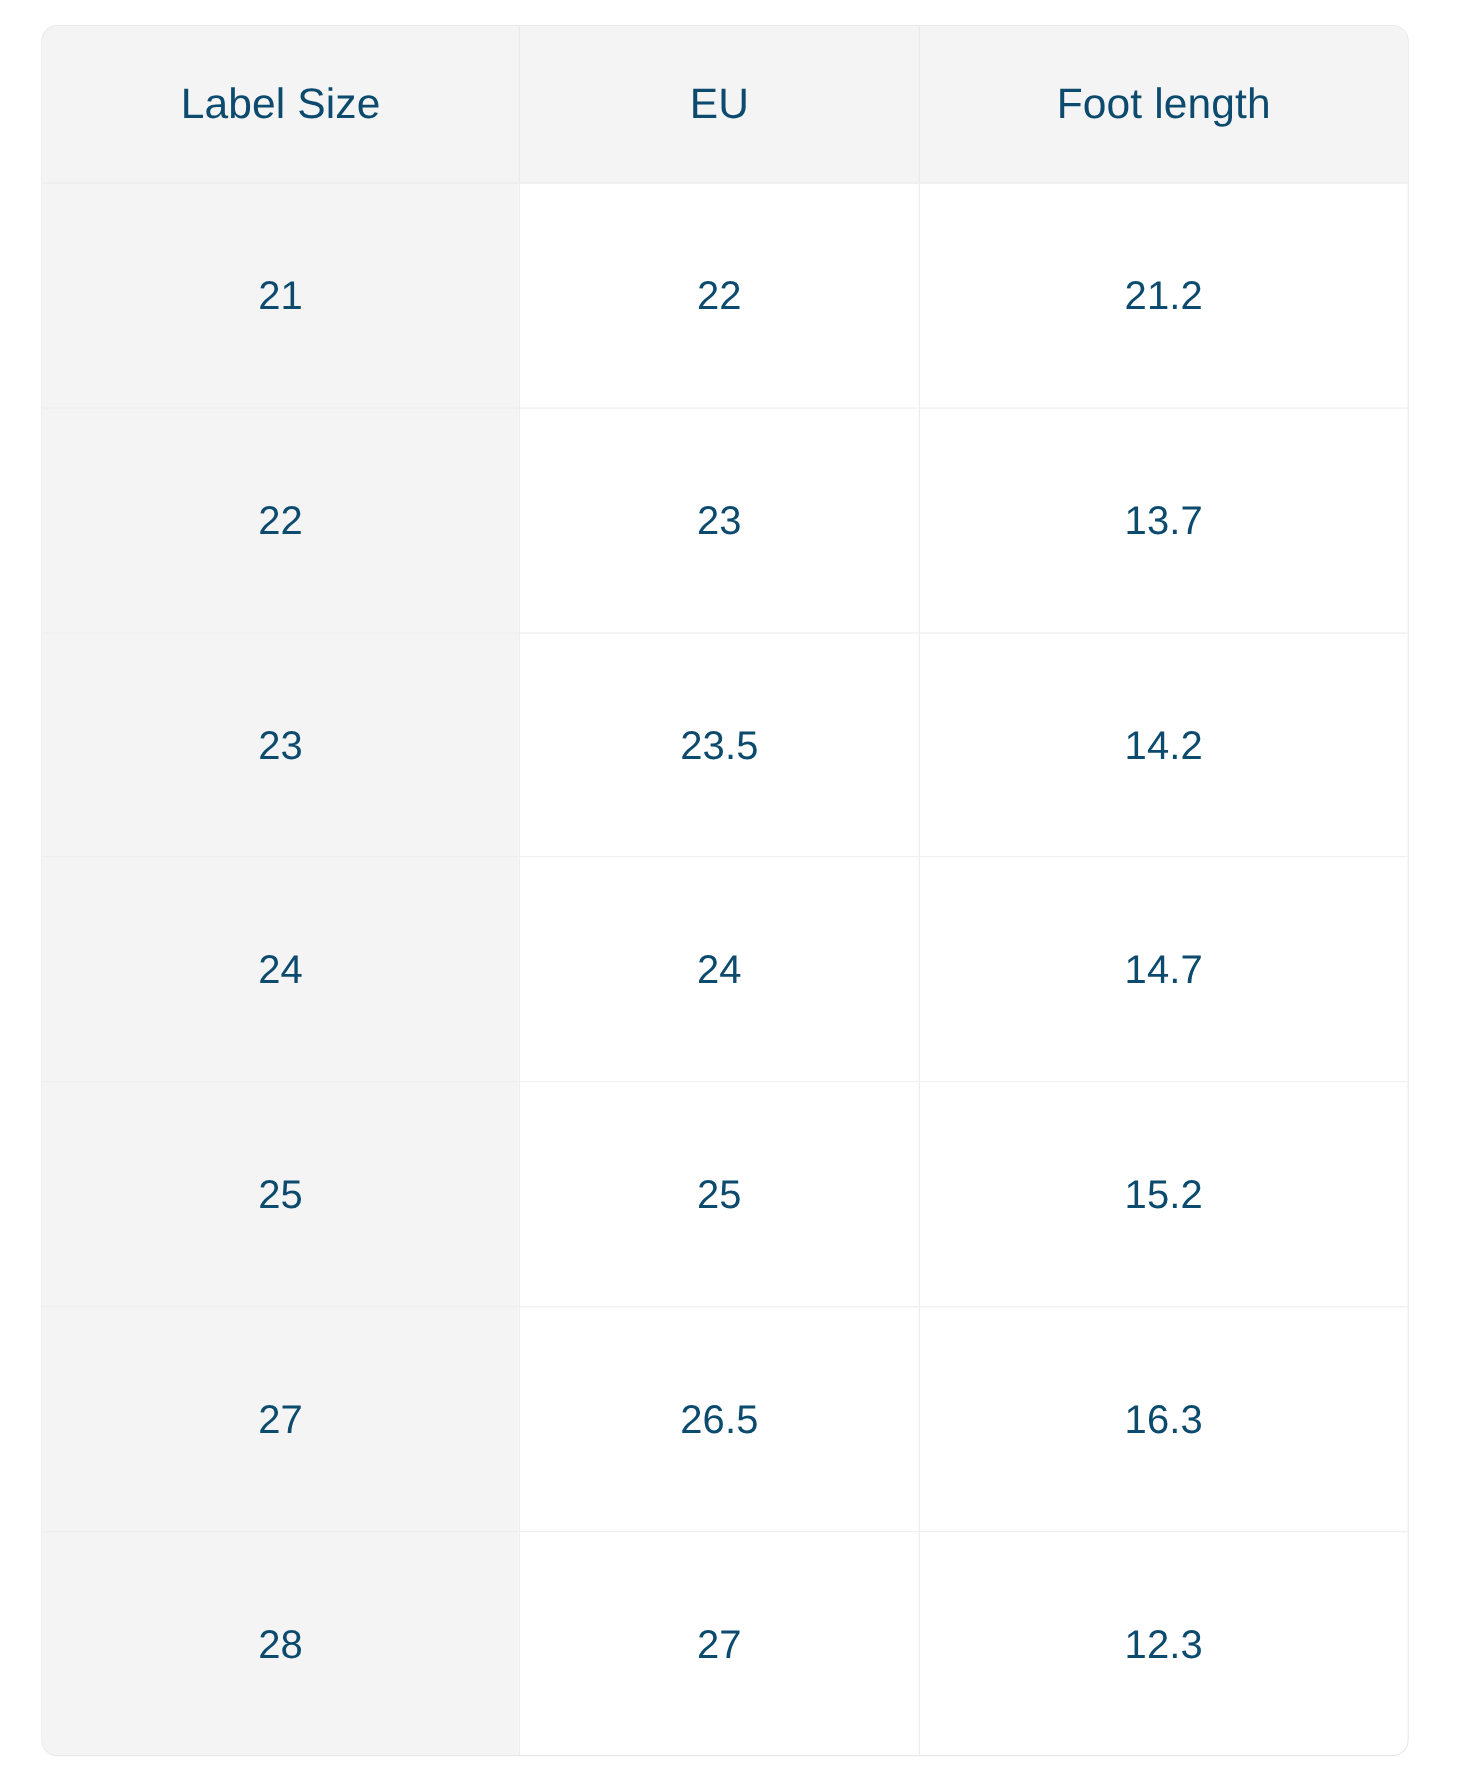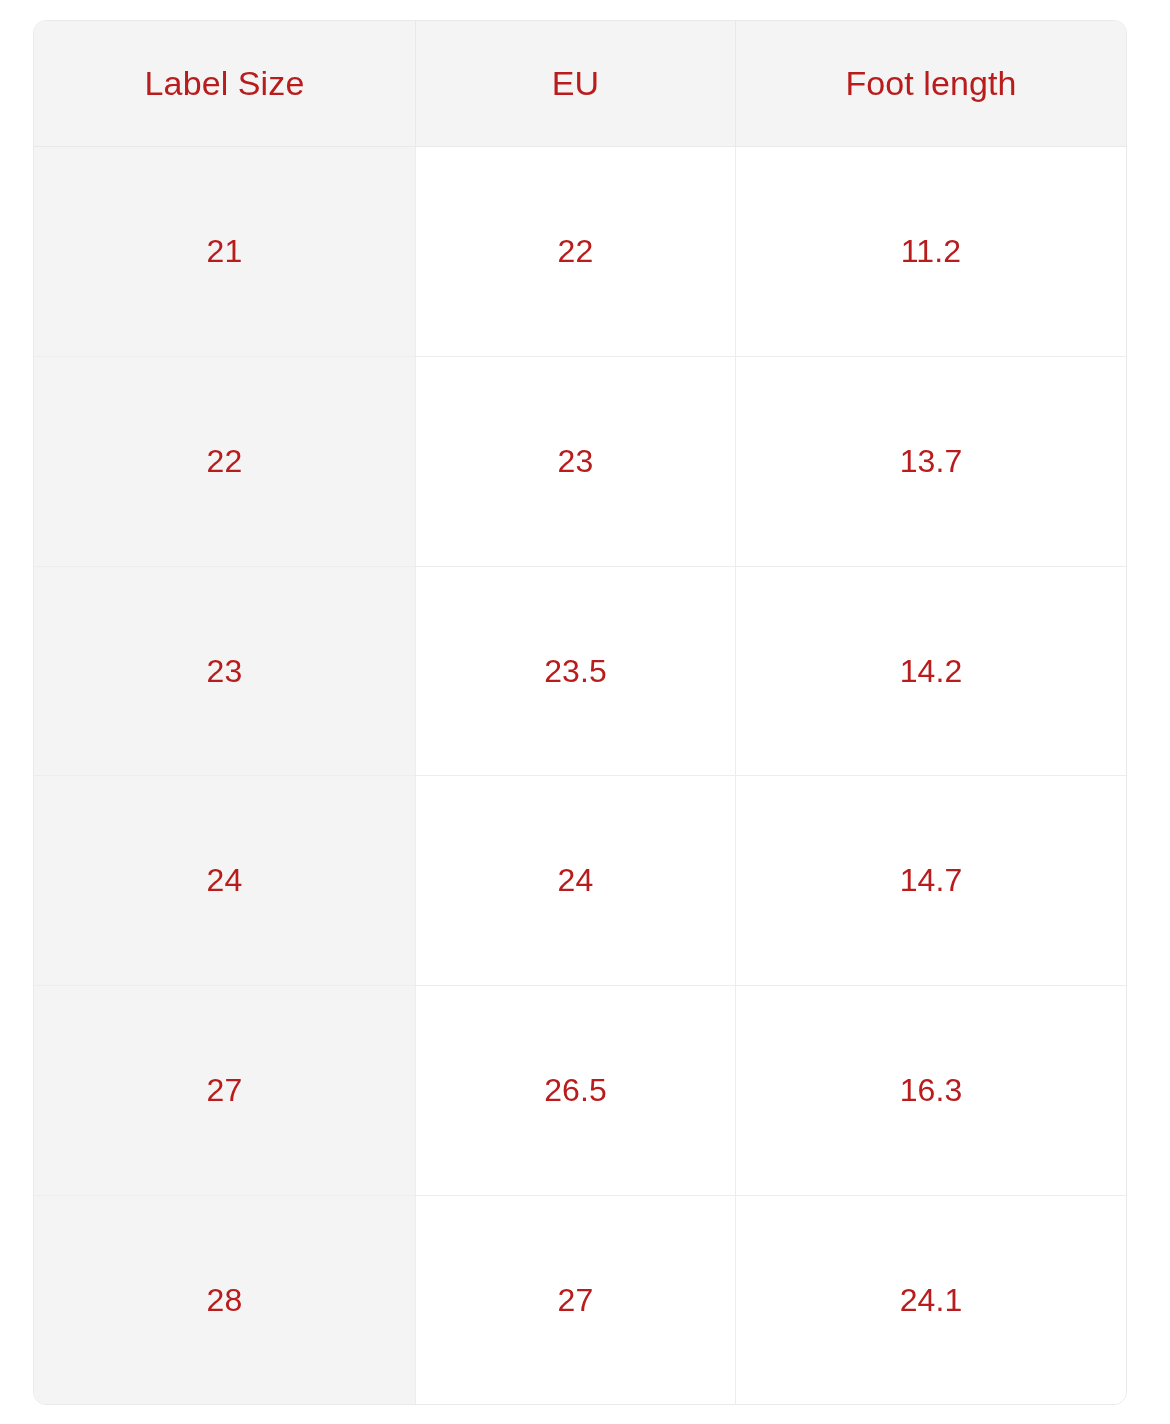--- a/index.html
+++ b/index.html
@@ -38,21 +38,21 @@
   table.size-chart col.c1 { width: 381px; }
   table.size-chart col.c2 { width: 320px; }
   table.size-chart col.c3 { width: 391px; }
 
   table.size-chart th,
   table.size-chart td {
     padding: 0;
     margin: 0;
     text-align: center;
     vertical-align: middle;
-    color: #b91c1c;
+    color: #0c4a6e;
     font-weight: 400;
     border: 0;
   }
 
   
   table.size-chart thead th {
     height: 125px;
     background: #f4f4f4;
     font-size: 34px;
     line-height: 1.2;
@@ -97,42 +97,47 @@
       <tr>
         <th>Label Size</th>
         <th class="col-sep">EU</th>
         <th class="col-sep">Foot length</th>
       </tr>
     </thead>
     <tbody id="size-chart-body">
         <tr>
           <td class="label-col">21</td>
           <td class="col-sep">22</td>
-          <td class="col-sep">11.2</td>
+          <td class="col-sep">21.2</td>
         </tr>
         <tr>
           <td class="label-col">22</td>
           <td class="col-sep">23</td>
           <td class="col-sep">13.7</td>
         </tr>
         <tr>
           <td class="label-col">23</td>
           <td class="col-sep">23.5</td>
           <td class="col-sep">14.2</td>
         </tr>
         <tr>
           <td class="label-col">24</td>
           <td class="col-sep">24</td>
           <td class="col-sep">14.7</td>
         </tr>
         <tr>
+          <td class="label-col">25</td>
+          <td class="col-sep">25</td>
+          <td class="col-sep">15.2</td>
+        </tr>
+        <tr>
           <td class="label-col">27</td>
           <td class="col-sep">26.5</td>
           <td class="col-sep">16.3</td>
         </tr>
         <tr>
           <td class="label-col">28</td>
           <td class="col-sep">27</td>
-          <td class="col-sep">24.1</td>
+          <td class="col-sep">12.3</td>
         </tr>
       </tbody>
   </table>
 </div>
 
 </body></html>

